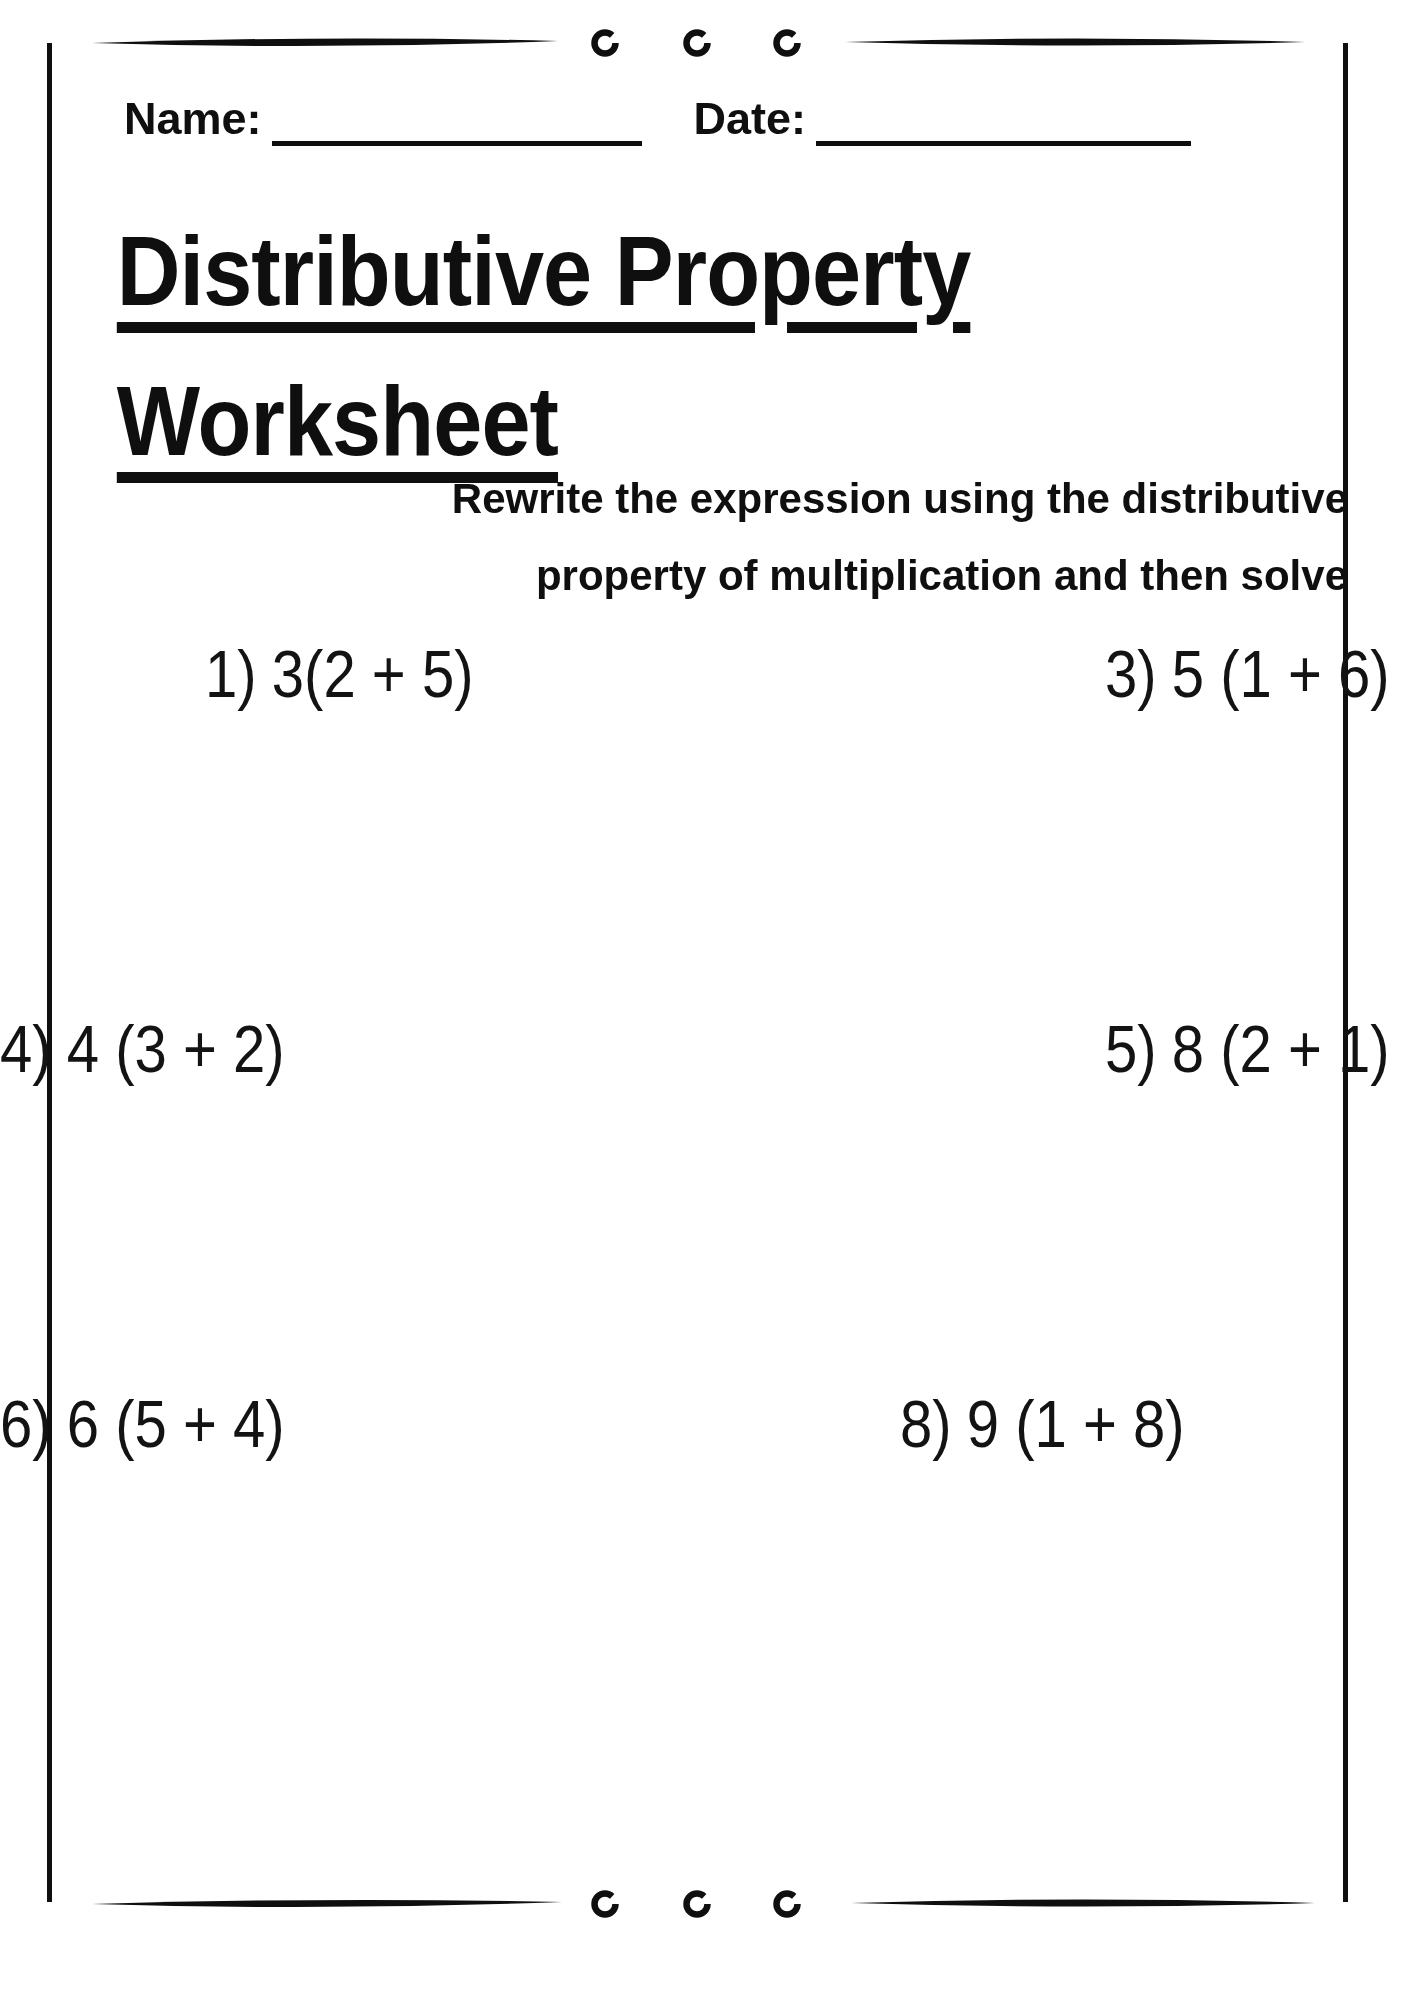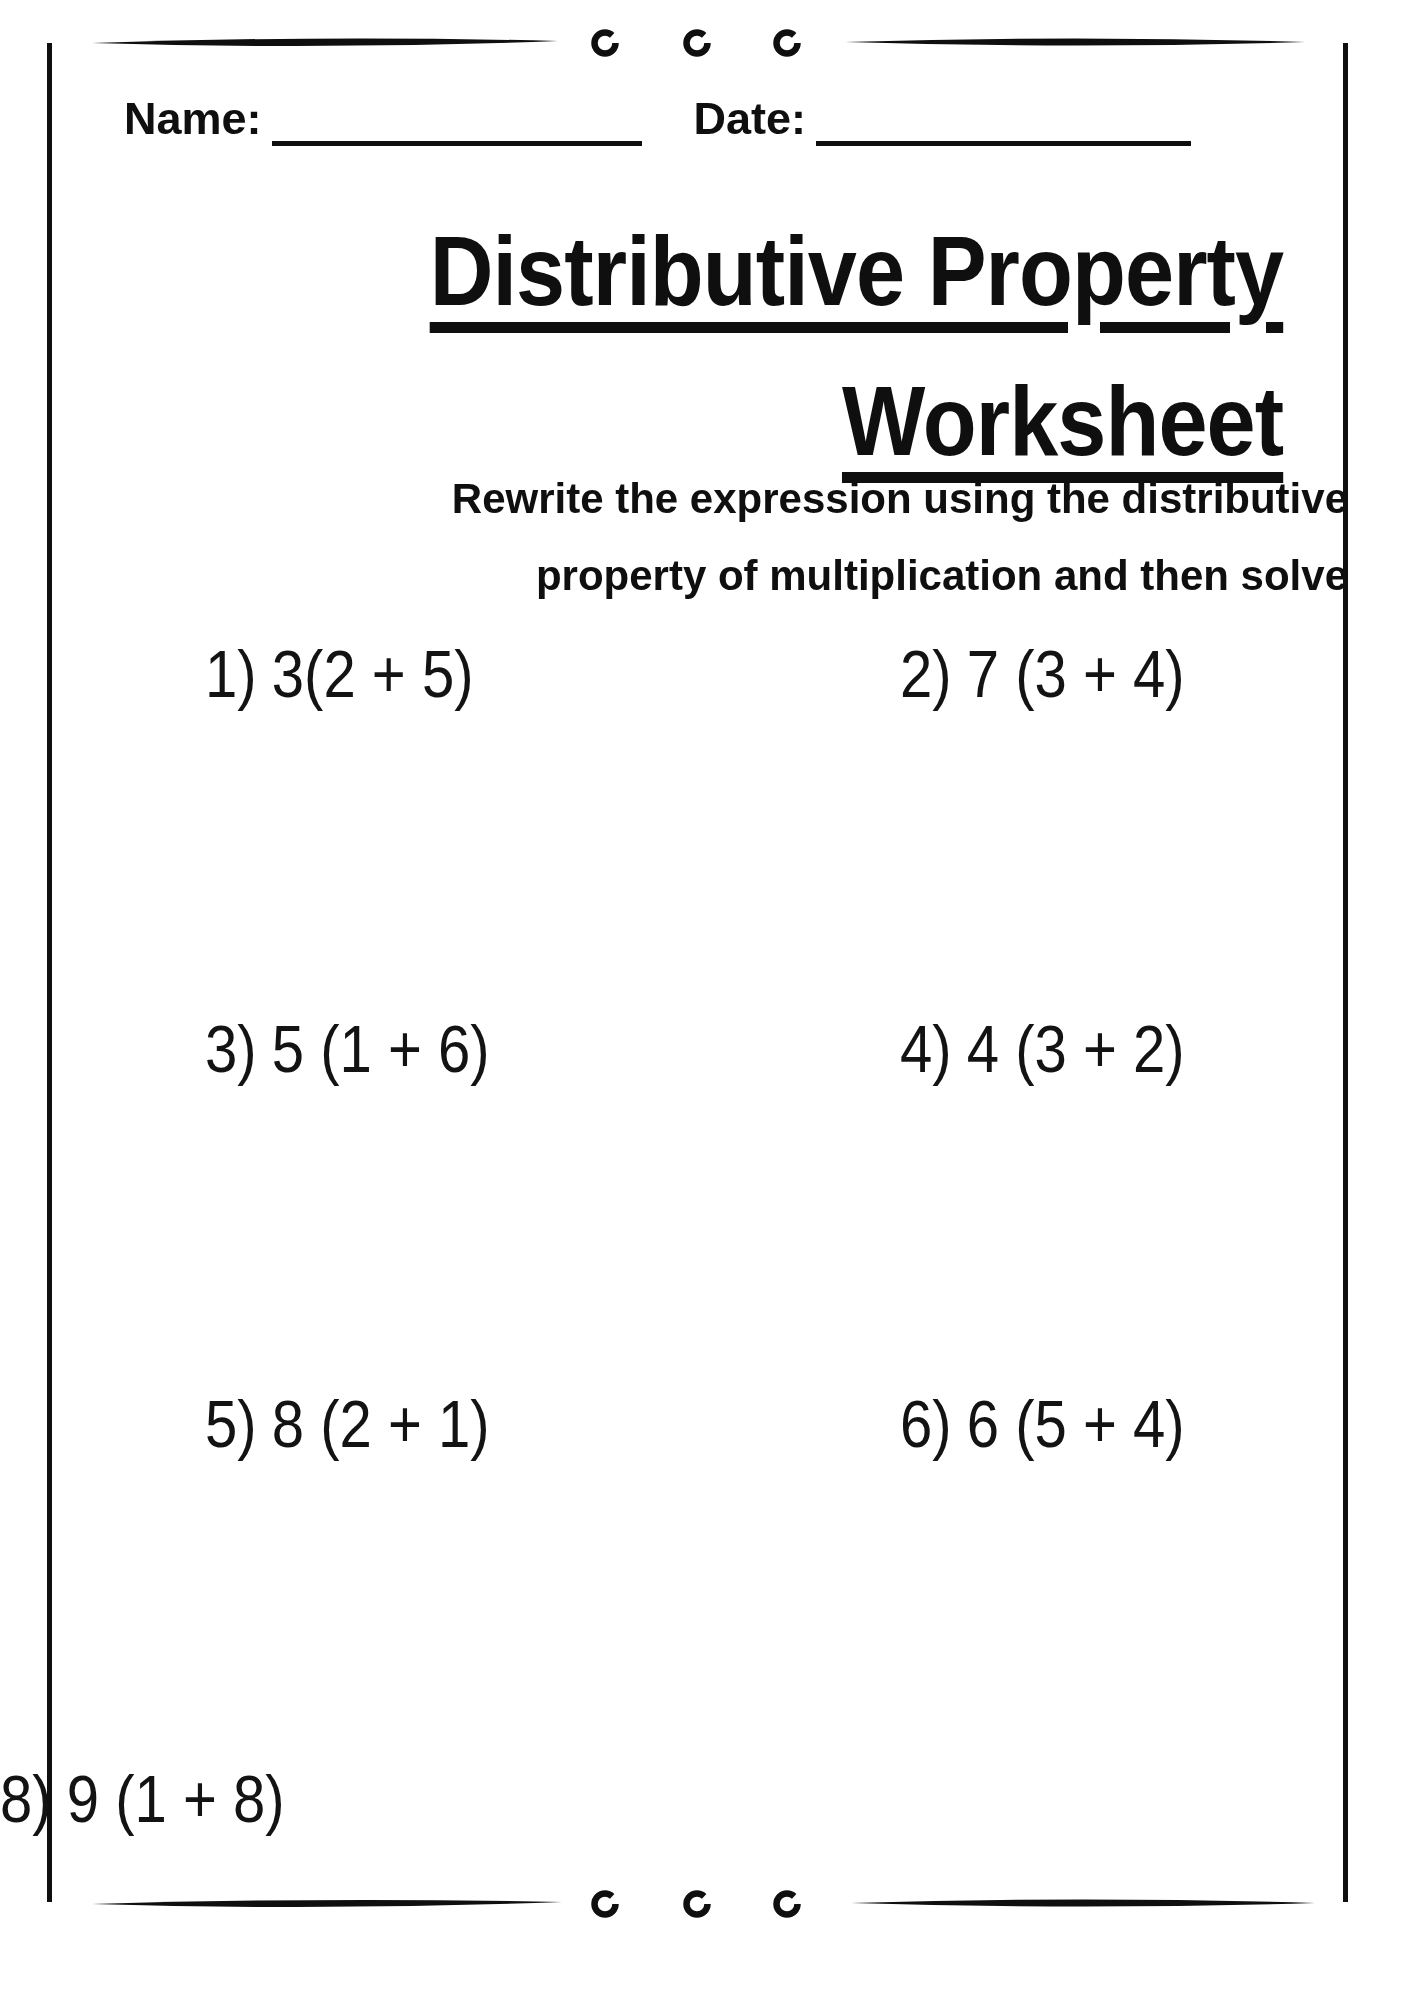--- a/index.html
+++ b/index.html
@@ -38,21 +38,21 @@
   .blank{
     display:inline-block;height:52px;
     border-bottom:5px solid var(--ink);
   }
   .blank.name{width:370px;margin-left:10px;}
   .blank.date{width:375px;margin-left:10px;}
   .date-label{margin-left:52px;}
 
   .title-block{
     position:absolute;left:52px;right:66px;top:196px;
-    text-align:right;font-weight:700;
+    text-align:left;font-weight:700;
   }
   .title-line{
     display:block;
     font-size:98px;line-height:150px;
     transform:scaleX(.9);transform-origin:center;
     text-decoration:underline;
     text-decoration-thickness:11px;
     text-underline-offset:17px;
     letter-spacing:-1px;
     white-space:nowrap;
@@ -115,23 +115,20 @@
   <div class="instructions">
     <div>Rewrite the expression using the distributive</div>
     <div>property of multiplication and then solve</div>
   </div>
 
   <div class="problems">
 
     <div class="cell colL">
       <span class="problem"><span class="num">1)</span><span>3(2 + 5)</span></span>
     </div>
-    <div class="cell colR">
-      <span class="problem"><span class="num">2)</span><span>7 (3 + 4)</span></span>
-    </div>
 
     <div class="cell colL">
       <span class="problem"><span class="num">3)</span><span>5 (1 + 6)</span></span>
     </div>
     <div class="cell colR">
       <span class="problem"><span class="num">4)</span><span>4 (3 + 2)</span></span>
     </div>
 
     <div class="cell colL">
       <span class="problem"><span class="num">5)</span><span>8 (2 + 1)</span></span>

